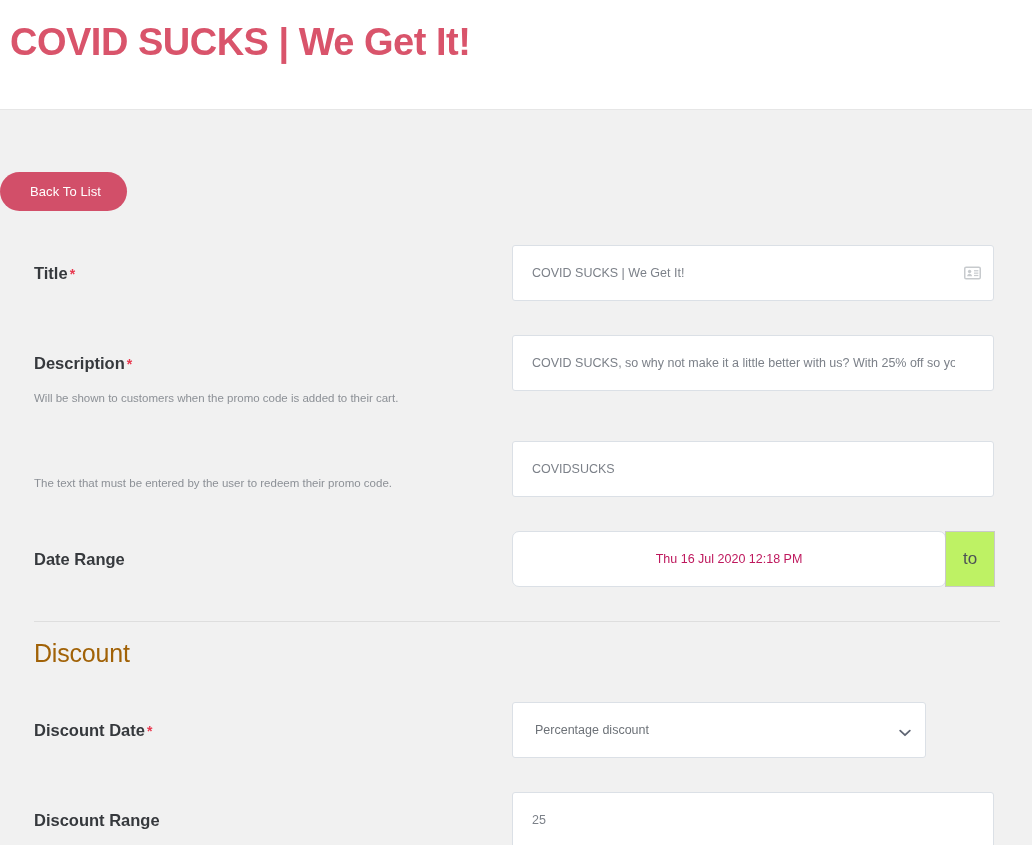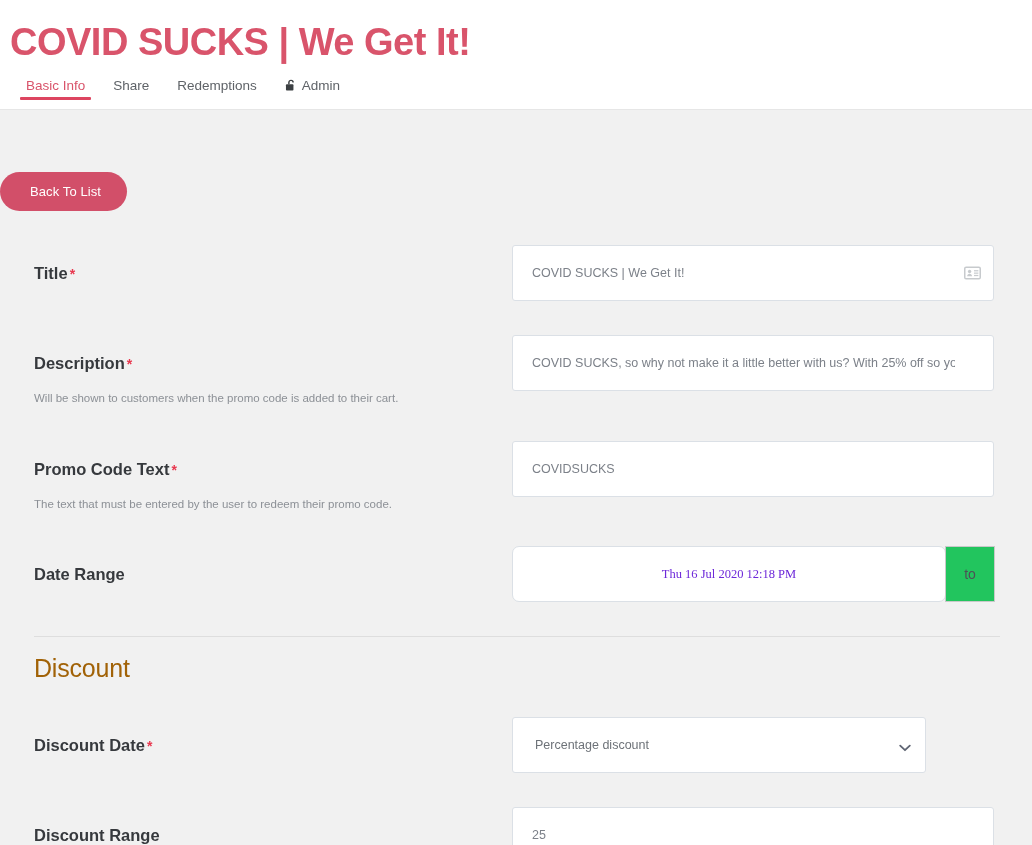--- a/index.html
+++ b/index.html
@@ -185,34 +185,33 @@
   }
 
   .date-box {
     flex: 1;
     background: #ffffff;
     border: 1px solid #dbe0e6;
     display: flex;
     align-items: center;
     justify-content: center;
     font-size: 12.5px;
-    color: #6d28d9;
+    color: #be185d;
     border-radius: 7px;
-    font-family: Liberation Serif, serif;
   }
 
   .date-sep {
     width: 50px;
     flex: 0 0 50px;
-    background: #22c55e;
+    background: #bef264;
     border: 1px solid #c9c9c9;
     display: flex;
     align-items: center;
     justify-content: center;
-    font-size: 14px;
+    font-size: 17px;
     color: #4d5156;
     margin: 0 -1px;
     z-index: 2;
   }
 
   
   .divider {
     height: 1px;
     background: #dedede;
     margin-top: 34px;
@@ -255,45 +254,20 @@
   .pad-input {
     padding-left: 19px;
   }
 </style>
 </head>
 <body>
 
 <div class="header">
   <div class="brand-title">COVID SUCKS | We Get It!</div>
 
-  <div class="tabs">
-
-    <div class="tab active">
-      <span>Basic Info</span>
-    </div>
-
-    <div class="tab">
-      <span>Share</span>
-    </div>
-
-    <div class="tab">
-      <span>Redemptions</span>
-    </div>
-
-    <div class="tab">
-      <span class="lock-icon">
-        <svg viewBox="0 0 14 16" width="12" height="13" aria-hidden="true">
-          <path d="M4.4 6.6V4.3a2.6 2.6 0 0 1 5.2 0" fill="none" stroke="#3c4043" stroke-width="1.8"></path>
-          <rect x="0.8" y="6.6" width="9.2" height="7.6" rx="1" fill="#3c4043"></rect>
-        </svg>
-      </span>
-      <span>Admin</span>
-    </div>
-
-  </div>
 </div>
 
 <div class="content">
 
   <div class="back-btn-wrap">
     <button class="back-btn">Back To List</button>
   </div>
 
   <div class="form-row">
     <div class="label-col">
@@ -327,23 +301,20 @@
     </div>
     <div class="input-col">
       <div class="txt-input pad-input">
         <span class="val">COVID SUCKS, so why not make it a little better with us? With 25% off so you can celebra</span>
       </div>
     </div>
   </div>
 
   <div class="form-row">
     <div class="label-col">
-      <div class="field-label">
-        <span>Promo Code Text</span><span class="req">*</span>
-      </div>
       <div class="help-text">The text that must be entered by the user to redeem their promo code.</div>
     </div>
     <div class="input-col">
       <div class="txt-input pad-input">
         <span class="val">COVIDSUCKS</span>
       </div>
     </div>
   </div>
 
   <div class="form-row">

